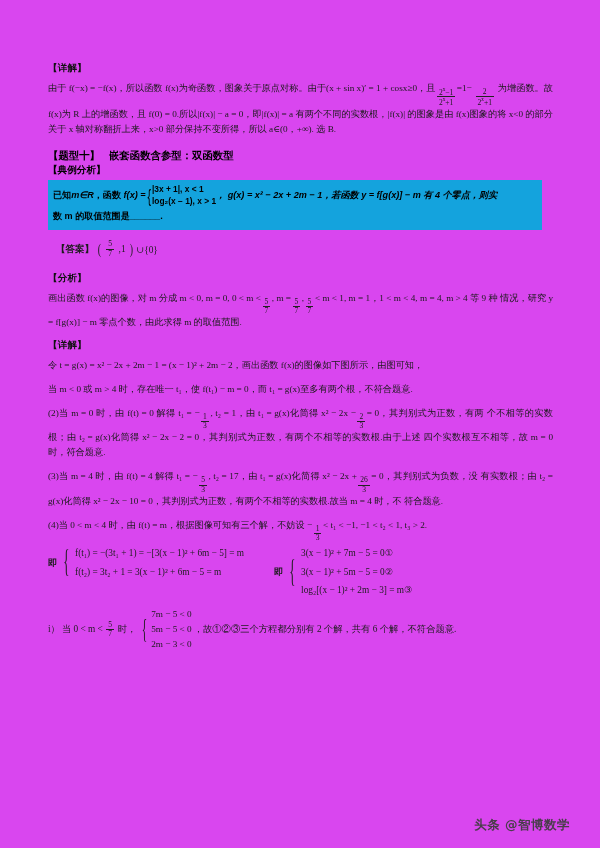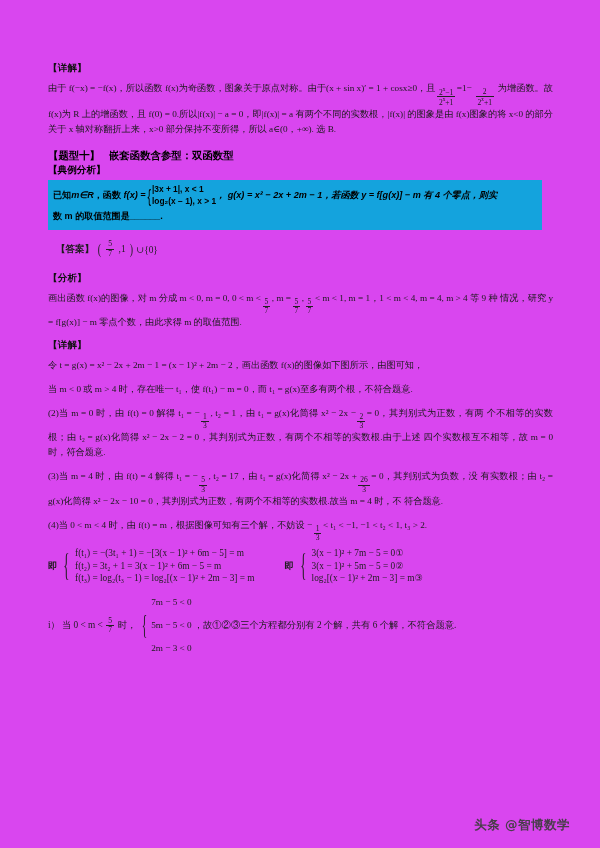--- a/index.html
+++ b/index.html
@@ -145,21 +145,21 @@
   .sys .bigbrace {
     font-size: 3.3em;
     font-weight: 200;
     transform: scaleX(0.42);
     display: inline-block;
     line-height: 0.78;
   }
   .sys-rows {
     display: flex;
     flex-direction: column;
-    gap: 1px;
+    gap: 7px;
     line-height: 1.25;
   }
   .case-line {
     display: flex;
     align-items: center;
     font-size: 9.3px;
     margin: 6px 0 10px 0;
     gap: 2px;
     flex-wrap: wrap;
   }
@@ -170,21 +170,21 @@
   .small-sys .bigbrace {
     font-size: 2.9em;
     font-weight: 200;
     transform: scaleX(0.42);
     display: inline-block;
     line-height: 0.78;
   }
   .small-sys-rows {
     display: flex;
     flex-direction: column;
-    gap: 11px;
+    gap: 3px;
     line-height: 1.3;
     font-size: 9.2px;
   }
   .watermark {
     position: absolute;
     right: 30px;
     bottom: 14px;
     font-family: "DejaVu Sans", "Liberation Sans", sans-serif;
     font-size: 12.5px;
     font-weight: bold;
@@ -300,21 +300,20 @@
         </span><span>&lt; t₁ &lt; −1, −1 &lt; t₂ &lt; 1, t₃ &gt; 2.</span>
     </div>
 
     <div class="sys-wrap">
       <div class="sys">
         <span class="ji">即</span>
         <span class="bigbrace">{</span>
         <span class="sys-rows">
           <span>f(t₁) = −(3t₁ + 1) = −[3(x − 1)² + 6m − 5] = m</span>
           <span>f(t₂) = 3t₂ + 1 = 3(x − 1)² + 6m − 5 = m</span>
-          <span>f(t₃) = log₂(t₃ − 1) = log₂[(x − 1)² + 2m − 3] = m</span>
         </span>
       </div>
       <div class="sys">
         <span class="ji">即</span>
         <span class="bigbrace">{</span>
         <span class="sys-rows">
           <span>3(x − 1)² + 7m − 5 = 0①</span>
           <span>3(x − 1)² + 5m − 5 = 0②</span>
           <span>log₂[(x − 1)² + 2m − 3] = m③</span>
         </span>

